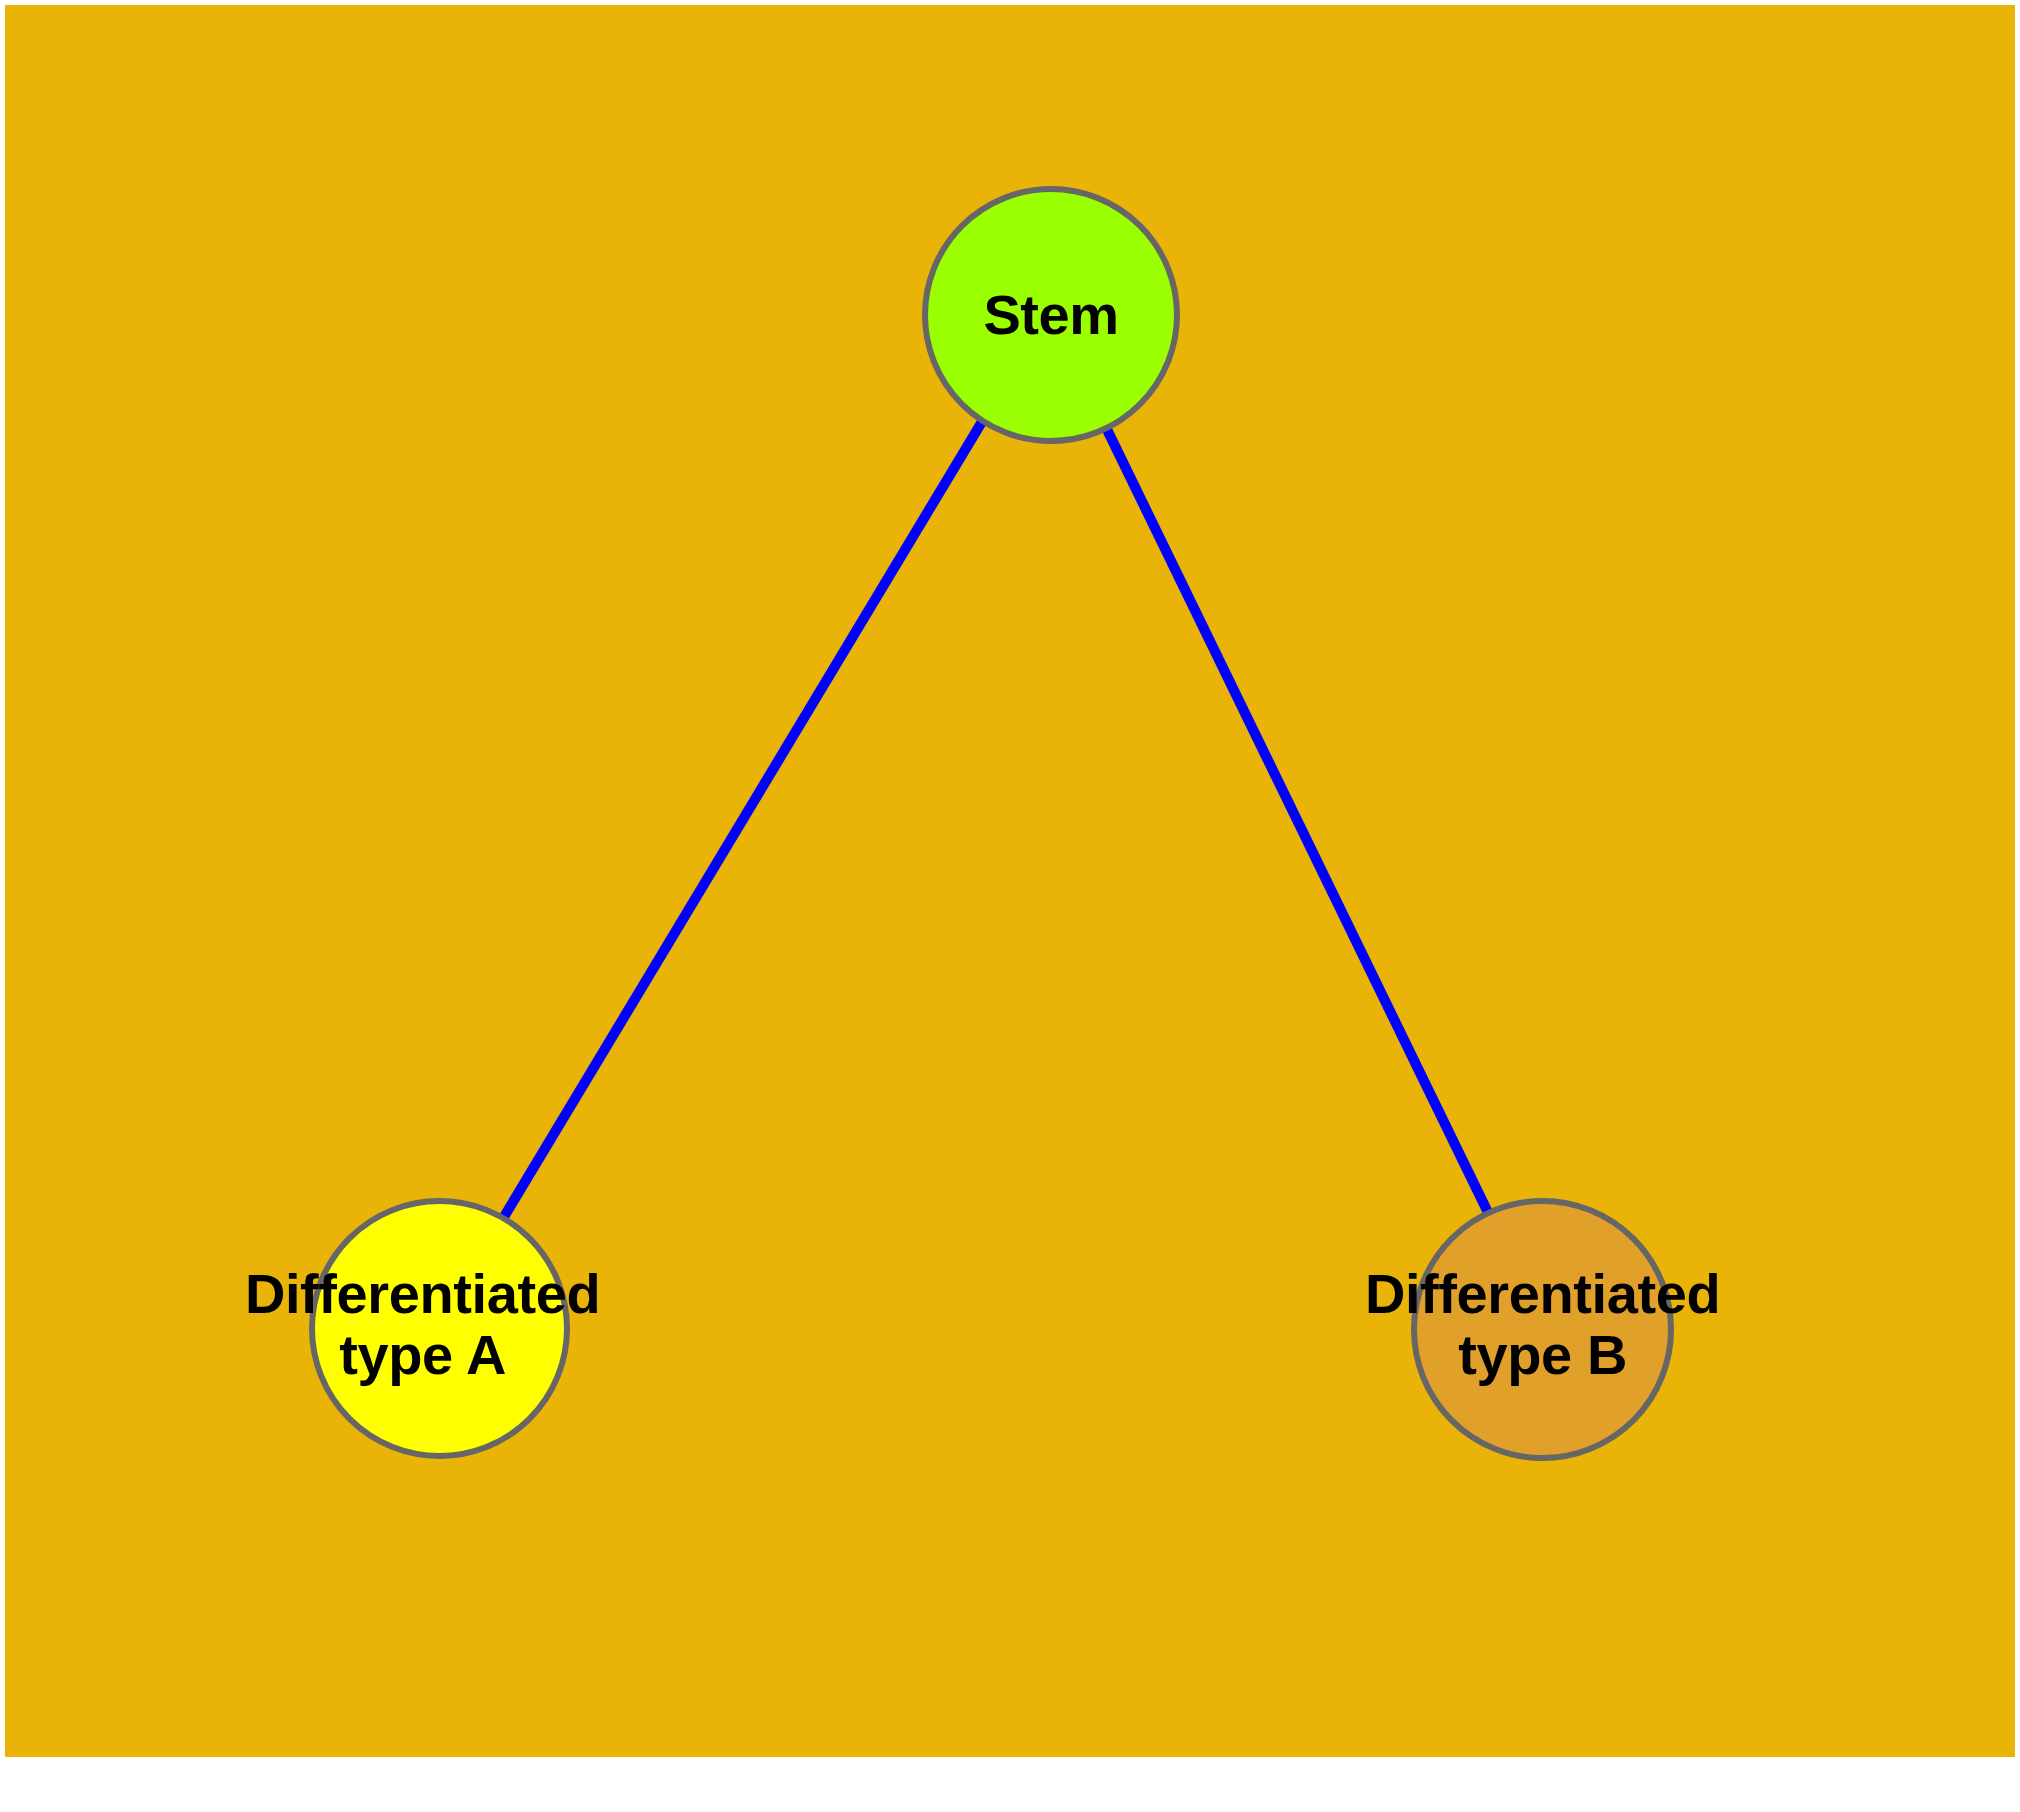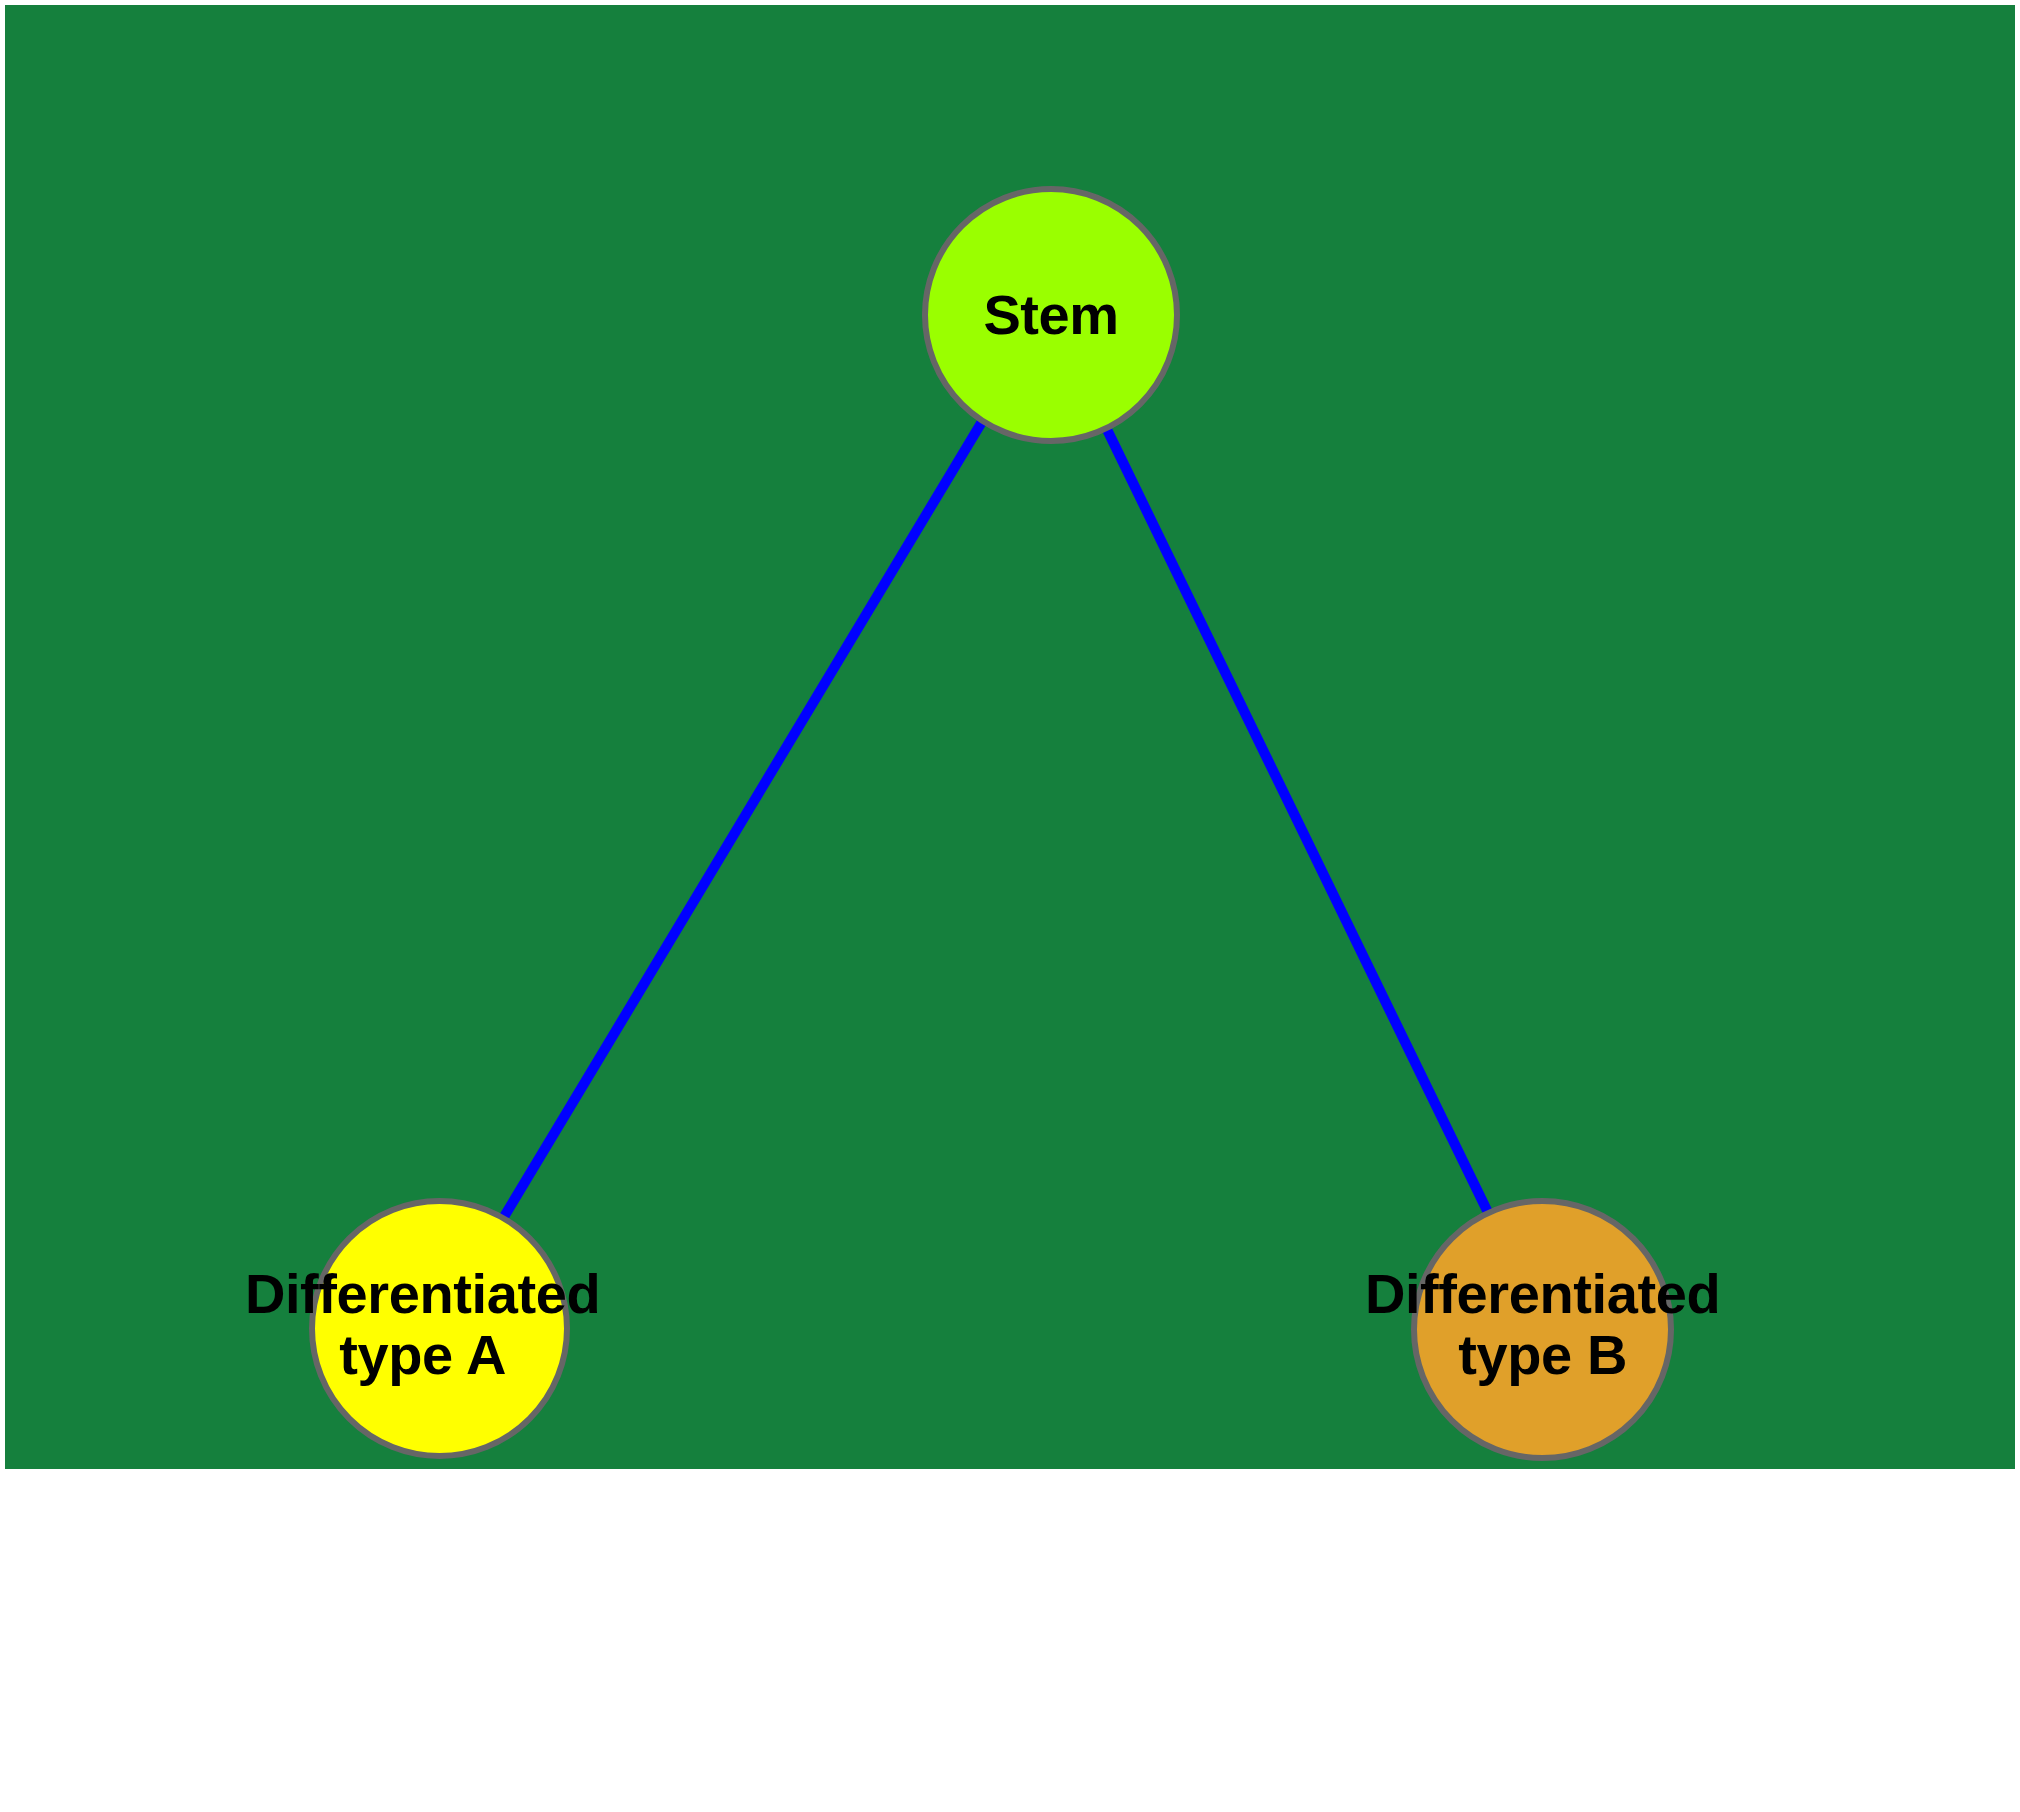--- a/index.html
+++ b/index.html
@@ -18,22 +18,22 @@
     width: 2021px;
     height: 1812px;
     background: #ffffff;
     overflow: hidden;
   }
   #graph-plot {
     position: absolute;
     left: 5.1px;
     top: 5.1px;
     width: 2010px;
-    height: 1464px;
-    background: #15803d;
+    height: 1752px;
+    background: #eab308;
     overflow: hidden;
   }
   #edge-layer {
     position: absolute;
     left: 0;
     top: 0;
     width: 2010px;
     height: 1802px;
   }
   #node-layer {

